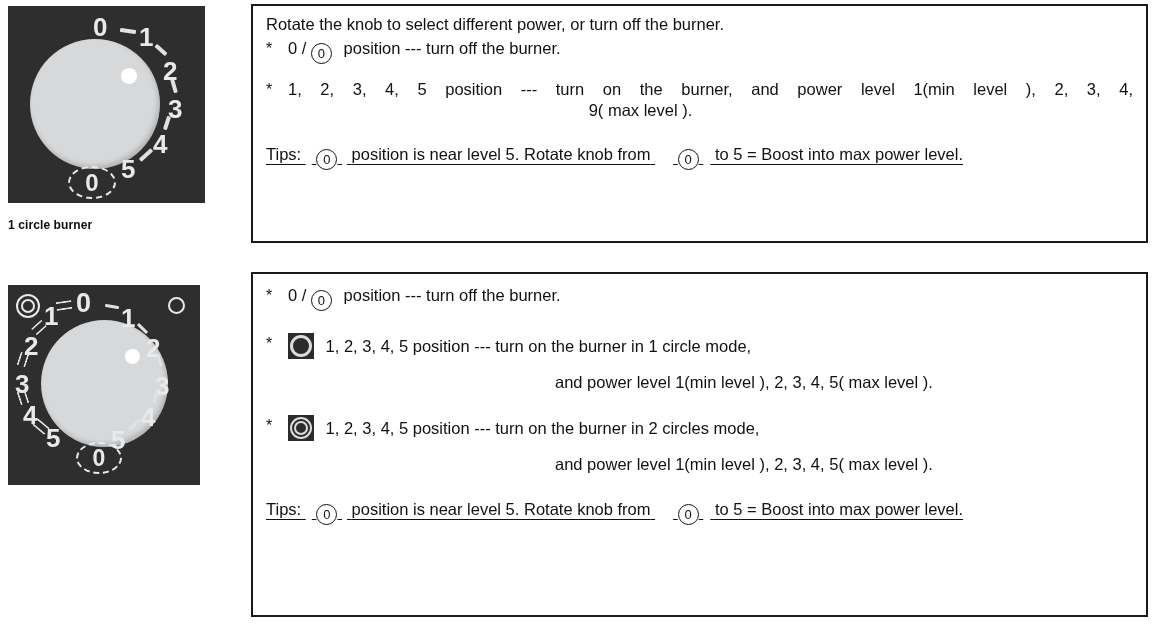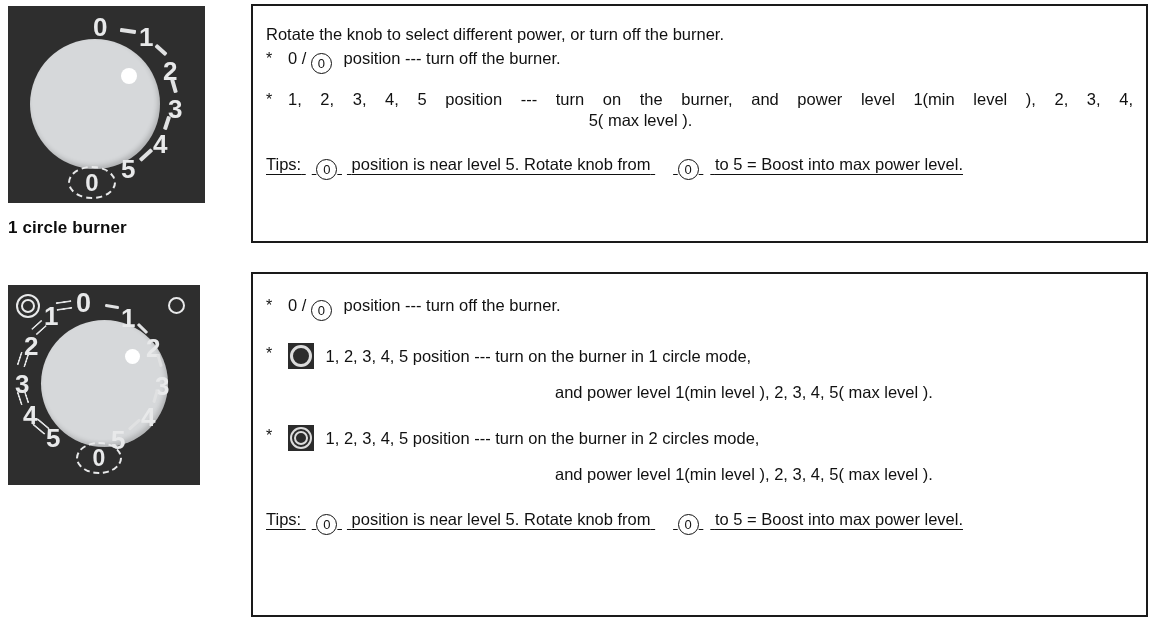--- a/index.html
+++ b/index.html
@@ -44,30 +44,30 @@
   }
   .ring1,.ring2{position:absolute;border-radius:50%;}
   .ring1{border:2px solid #e8e9ea;}
   .ring2{border:2px solid #e8e9ea;}
   .ring2::after{
     content:"";position:absolute;left:3px;top:3px;right:3px;bottom:3px;
     border:2px solid #e8e9ea;border-radius:50%;
   }
 
   .fig-caption{
-    position:absolute;font-weight:bold;font-size:17px;letter-spacing:.1px;
+    position:absolute;font-weight:bold;font-size:12px;letter-spacing:.1px;
     color:#0d0d0d;white-space:nowrap;
   }
 
   
   .panel{
     position:absolute;border:2px solid #1a1a1a;background:#fff;
     box-sizing:border-box;
   }
-  .panel-inner{padding:18px 13px 0 13px;}
+  .panel-inner{padding:8px 13px 0 13px;}
   .line{
     font-size:16.5px;line-height:1.28;color:#111;
     font-family:"Liberation Sans","DejaVu Sans",sans-serif;
   }
   .row{display:flex;align-items:flex-start;}
   .star{width:22px;flex:0 0 22px;font-size:16px;line-height:1.35;}
   .row-body{flex:1;}
   .just{
     text-align:justify;text-align-last:center;
   }
@@ -143,21 +143,21 @@
         <span style="margin-left:7px;">position --- turn off the burner.</span>
       </div>
     </div>
 
     <div class="gap-md"></div>
 
     <div class="row">
       <div class="star">*</div>
       <div class="row-body">
         <div class="line just" style="text-align-last:justify;">1, 2, 3, 4, 5 position --- turn on the burner, and power level 1(min level ), 2, 3, 4,</div>
-        <div class="line" style="text-align:center;padding-right:140px;">5( max level ).</div>
+        <div class="line" style="text-align:center;padding-right:140px;">9( max level ).</div>
       </div>
     </div>
 
     <div style="height:24px;"></div>
 
     <div class="tips-line" style="padding-bottom:2px;">
       <span>Tips:</span>
       <span style="display:inline-block;width:6px;"></span>
       <span class="czero">0</span>
       <span style="display:inline-block;width:5px;"></span>

